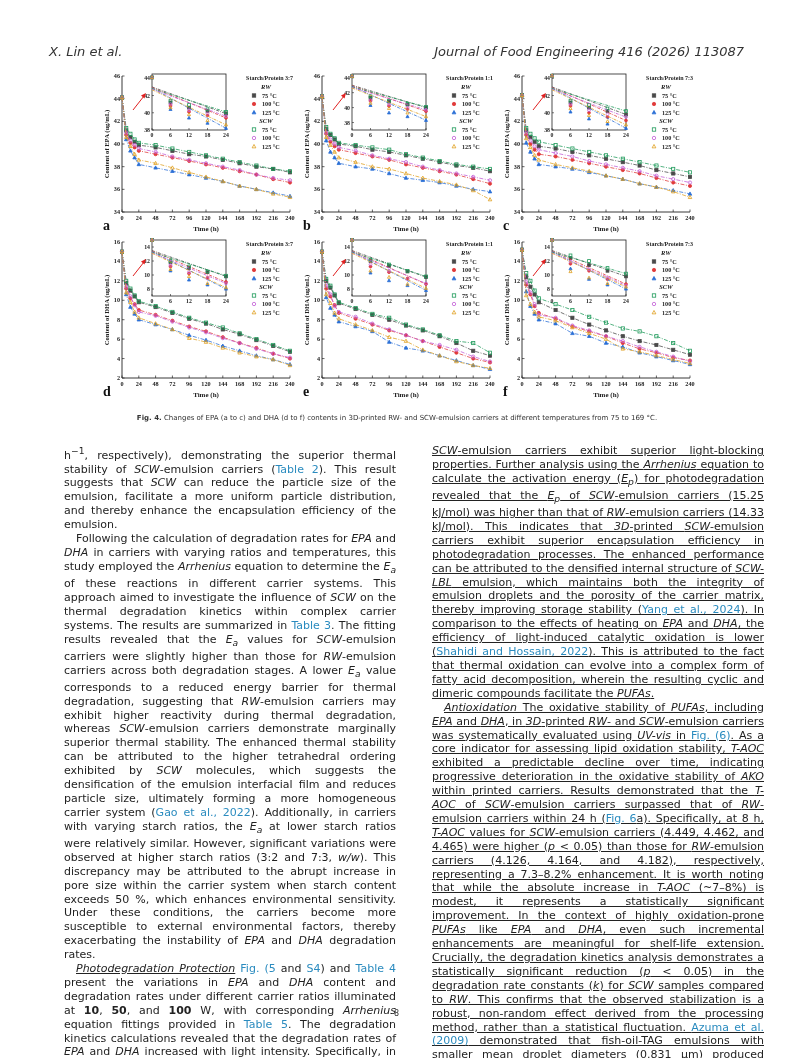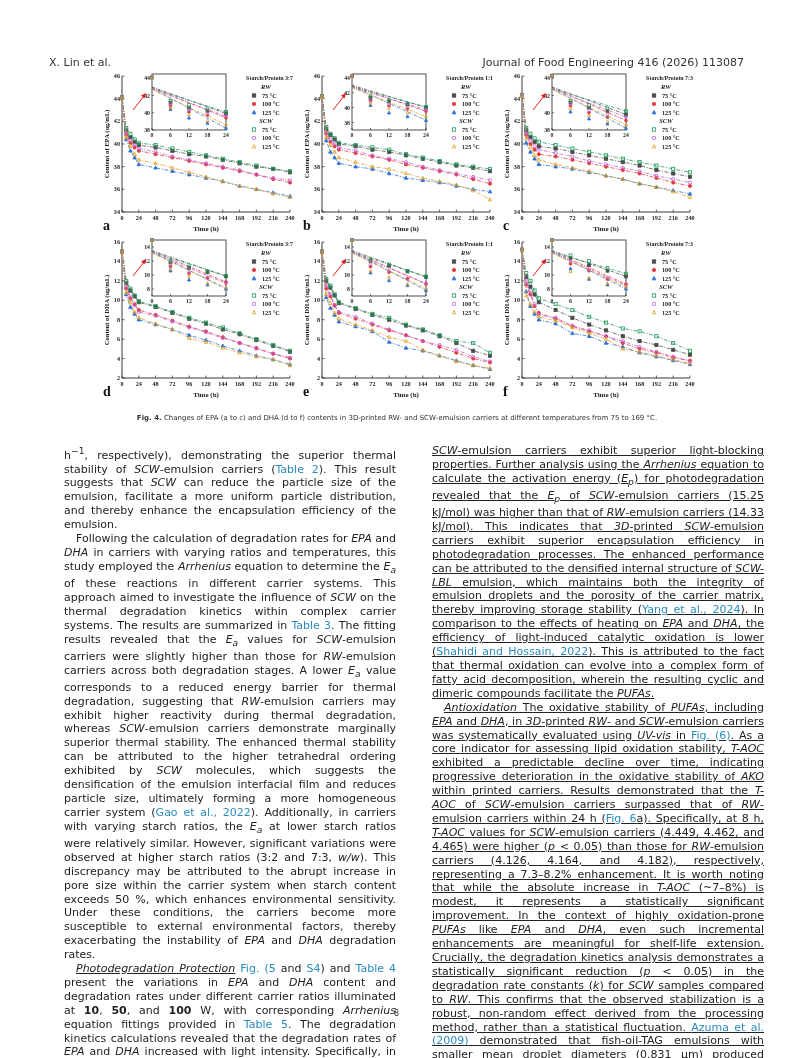--- a/index.html
+++ b/index.html
@@ -1,18 +1,18 @@
 <!DOCTYPE html>
 <html><head>
 <meta charset="utf-8">
 <style>
   html, body { margin:0; padding:0; background:#fff; }
   body { width:794px; height:1058px; position:relative; overflow:hidden;
          font-family:"DejaVu Sans", sans-serif; color:#222; }
-  .hdr { position:absolute; top:56px; font-size:11px; color:#333; }
+  .hdr { position:absolute; top:44px; font-size:13px; font-style:italic; color:#333; }
   .hdr-left { left:49px; }
   .hdr-right { right:50px;padding-left:32px; }
   .fig { position:absolute; left:100px; top:70px; width:600px; height:332px; }
   .panel { position:absolute; width:200px; height:166px; }
   .panel svg { width:200px; height:166px; display:block; }
   .caption { position:absolute; top:414px; left:64px; width:666px; text-align:center;
              font-size:7px; color:#333; }
   .caption b { font-weight:bold; }
   .col { position:absolute; top:444px; width:332px; font-size:11px; line-height:13.9px;
          text-align:justify; color:#222; font-family:"DejaVu Sans", sans-serif; }

